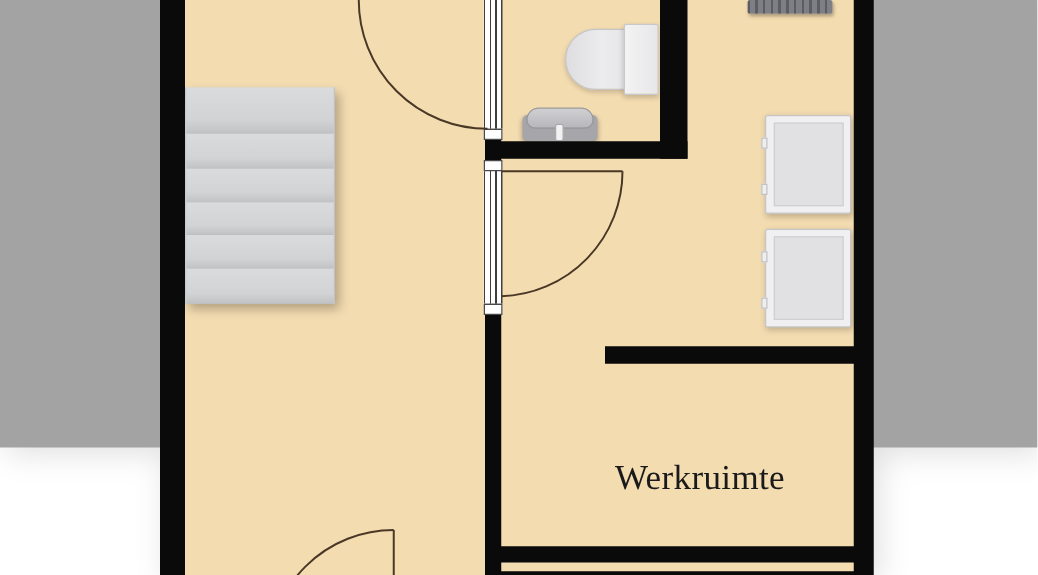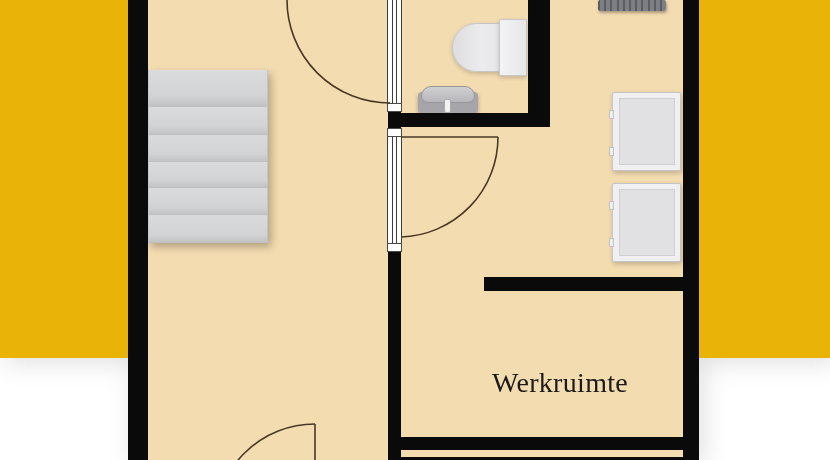--- a/index.html
+++ b/index.html
@@ -52,21 +52,21 @@
   svg.arcs path { fill:none; stroke: var(--door-line,#4a3826); stroke-width:1.6; }
 
   .room-label {
     position:absolute; transform:translateX(-50%); white-space:nowrap;
     color:#1a1a1a; letter-spacing:0.3px;
   }
 </style>
 </head>
 <body>
 
-<div class="plan" style="width: 830px; height: 358px; background: #eab308; font-family: Liberation Serif, serif; --floor: #f4dcb1; --wall: #0a0a0a; --door-line: #4a3826;">
+<div class="plan" style="width: 830px; height: 358px; background: #a3a3a3; font-family: Liberation Serif, serif; --floor: #f4dcb1; --wall: #0a0a0a; --door-line: #4a3826;">
   <div>
       <div class="shape floor" style="left: 133px; top: 0px; width: 560px; height: 460px;"></div>
       <div class="shape stairs-box" style="left: 148px; top: 70px; width: 120px; height: 173px;"></div>
       <div class="shape stair-tread" style="left: 148px; top: 70px; width: 120px; height: 37px;"></div>
       <div class="shape stair-tread" style="left: 148px; top: 107px; width: 120px; height: 28px;"></div>
       <div class="shape stair-tread" style="left: 148px; top: 135px; width: 120px; height: 27px;"></div>
       <div class="shape stair-tread" style="left: 148px; top: 162px; width: 120px; height: 26px;"></div>
       <div class="shape stair-tread" style="left: 148px; top: 188px; width: 120px; height: 27px;"></div>
       <div class="shape stair-tread" style="left: 148px; top: 215px; width: 120px; height: 28px;"></div>
       <div class="shape toilet-bowl" style="left: 452px; top: 23px; width: 50px; height: 49px;"></div>

